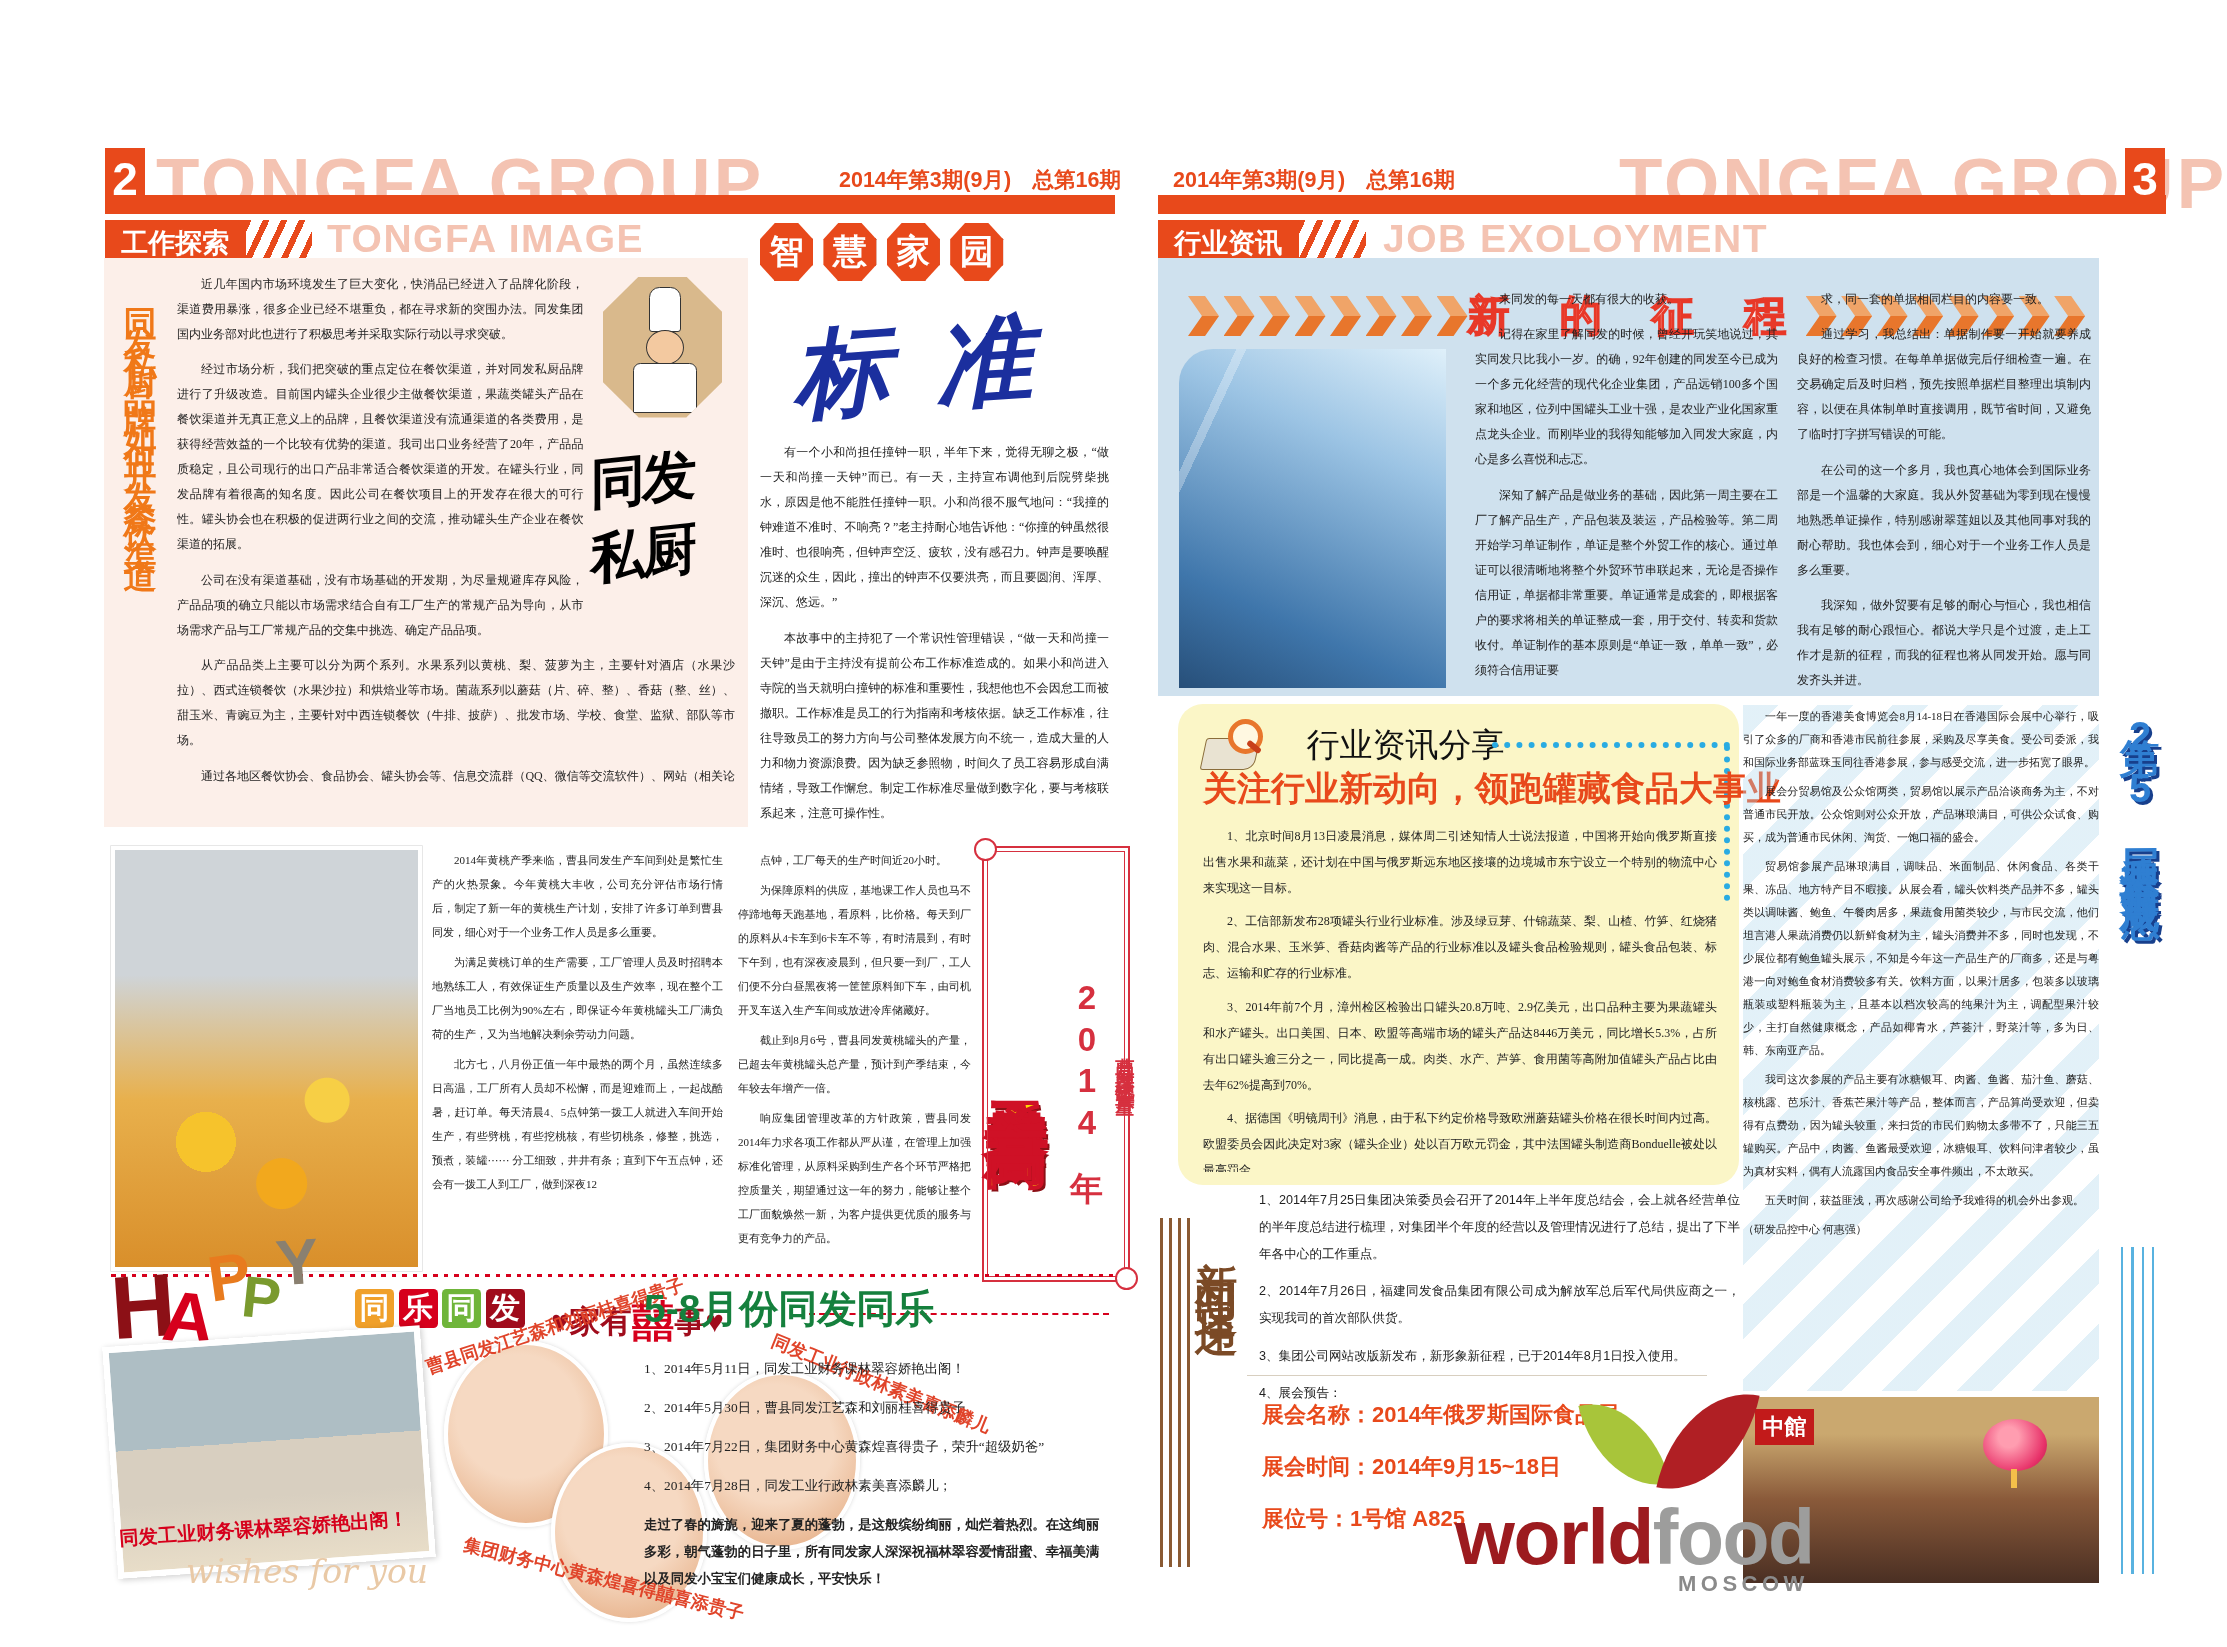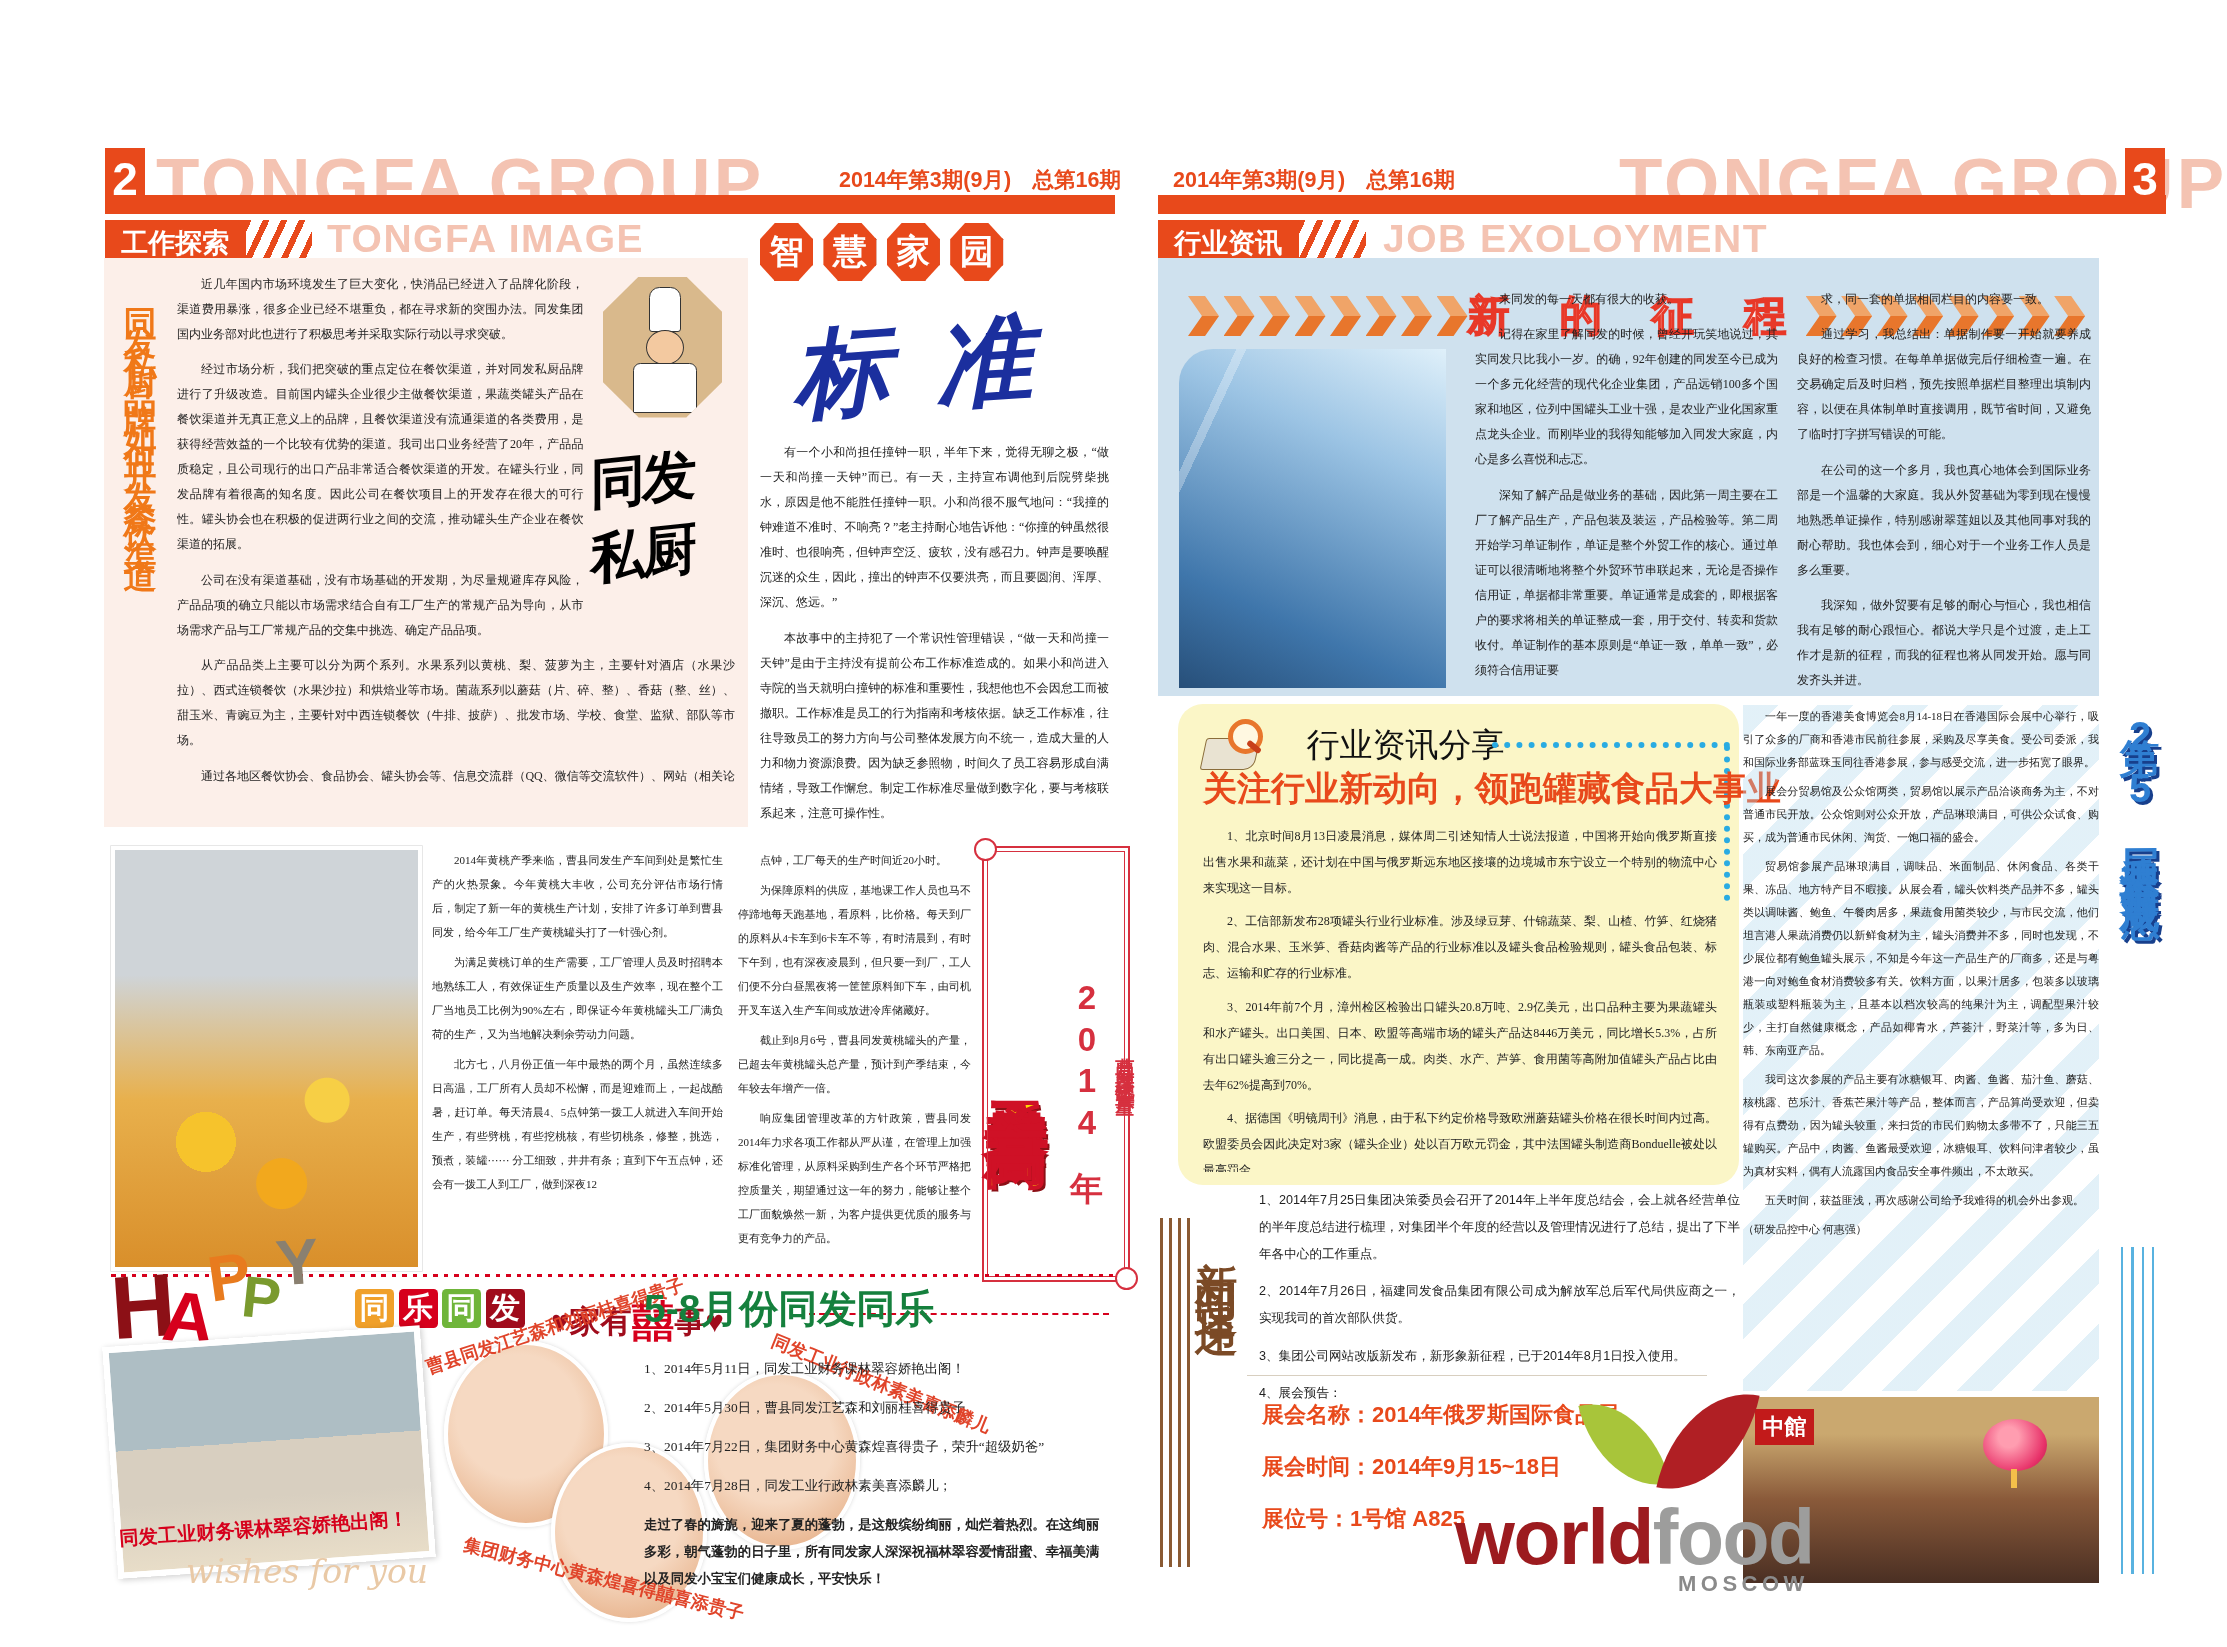--- a/index.html
+++ b/index.html
@@ -190,21 +190,21 @@
     </div>
     <div class="script-blue">标准</div>
     <div class="art">
       <p>有一个小和尚担任撞钟一职，半年下来，觉得无聊之极，“做一天和尚撞一天钟”而已。有一天，主持宣布调他到后院劈柴挑水，原因是他不能胜任撞钟一职。小和尚很不服气地问：“我撞的钟难道不准时、不响亮？”老主持耐心地告诉他：“你撞的钟虽然很准时、也很响亮，但钟声空泛、疲软，没有感召力。钟声是要唤醒沉迷的众生，因此，撞出的钟声不仅要洪亮，而且要圆润、浑厚、深沉、悠远。”</p>
       <p>本故事中的主持犯了一个常识性管理错误，“做一天和尚撞一天钟”是由于主持没有提前公布工作标准造成的。如果小和尚进入寺院的当天就明白撞钟的标准和重要性，我想他也不会因怠工而被撤职。工作标准是员工的行为指南和考核依据。缺乏工作标准，往往导致员工的努力方向与公司整体发展方向不统一，造成大量的人力和物力资源浪费。因为缺乏参照物，时间久了员工容易形成自满情绪，导致工作懈怠。制定工作标准尽量做到数字化，要与考核联系起来，注意可操作性。</p>
     </div>
   </div>
 
   <div class="cxphoto"></div>
   <div class="cxc1 art-sm">
-    <p>2014年黄桃产季来临，曹县同发生产车间到处是繁忙生产的火热景象。今年黄桃大丰收，公司充分评估市场行情后，制定了新一年的黄桃生产计划，安排了许多订单到曹县同发，给今年工厂生产黄桃罐头打了一针强心剂。</p>
+    <p>2014年黄桃产季来临，曹县同发生产车间到处是繁忙生产的火热景象。今年黄桃大丰收，公司充分评估市场行情后，制定了新一年的黄桃生产计划，安排了许多订单到曹县同发，细心对于一个业务工作人员是多么重要。</p>
     <p>为满足黄桃订单的生产需要，工厂管理人员及时招聘本地熟练工人，有效保证生产质量以及生产效率，现在整个工厂当地员工比例为90%左右，即保证今年黄桃罐头工厂满负荷的生产，又为当地解决剩余劳动力问题。</p>
     <p>北方七，八月份正值一年中最热的两个月，虽然连续多日高温，工厂所有人员却不松懈，而是迎难而上，一起战酷暑，赶订单。每天清晨4、5点钟第一拨工人就进入车间开始生产，有些劈桃，有些挖桃核，有些切桃条，修整，挑选，预煮，装罐⋯⋯ 分工细致，井井有条；直到下午五点钟，还会有一拨工人到工厂，做到深夜12</p>
   </div>
   <div class="cxc2 art-sm">
     <p>点钟，工厂每天的生产时间近20小时。</p>
     <p>为保障原料的供应，基地课工作人员也马不停蹄地每天跑基地，看原料，比价格。每天到厂的原料从4卡车到6卡车不等，有时清晨到，有时下午到，也有深夜凌晨到，但只要一到厂，工人们便不分白昼黑夜将一筐筐原料卸下车，由司机开叉车送入生产车间或放进冷库储藏好。</p>
     <p>截止到8月6号，曹县同发黄桃罐头的产量，已超去年黄桃罐头总产量，预计到产季结束，今年较去年增产一倍。</p>
     <p>响应集团管理改革的方针政策，曹县同发2014年力求各项工作都从严从谨，在管理上加强标准化管理，从原料采购到生产各个环节严格把控质量关，期望通过这一年的努力，能够让整个工厂面貌焕然一新，为客户提供更优质的服务与更有竞争力的产品。</p>
 
   </div>

